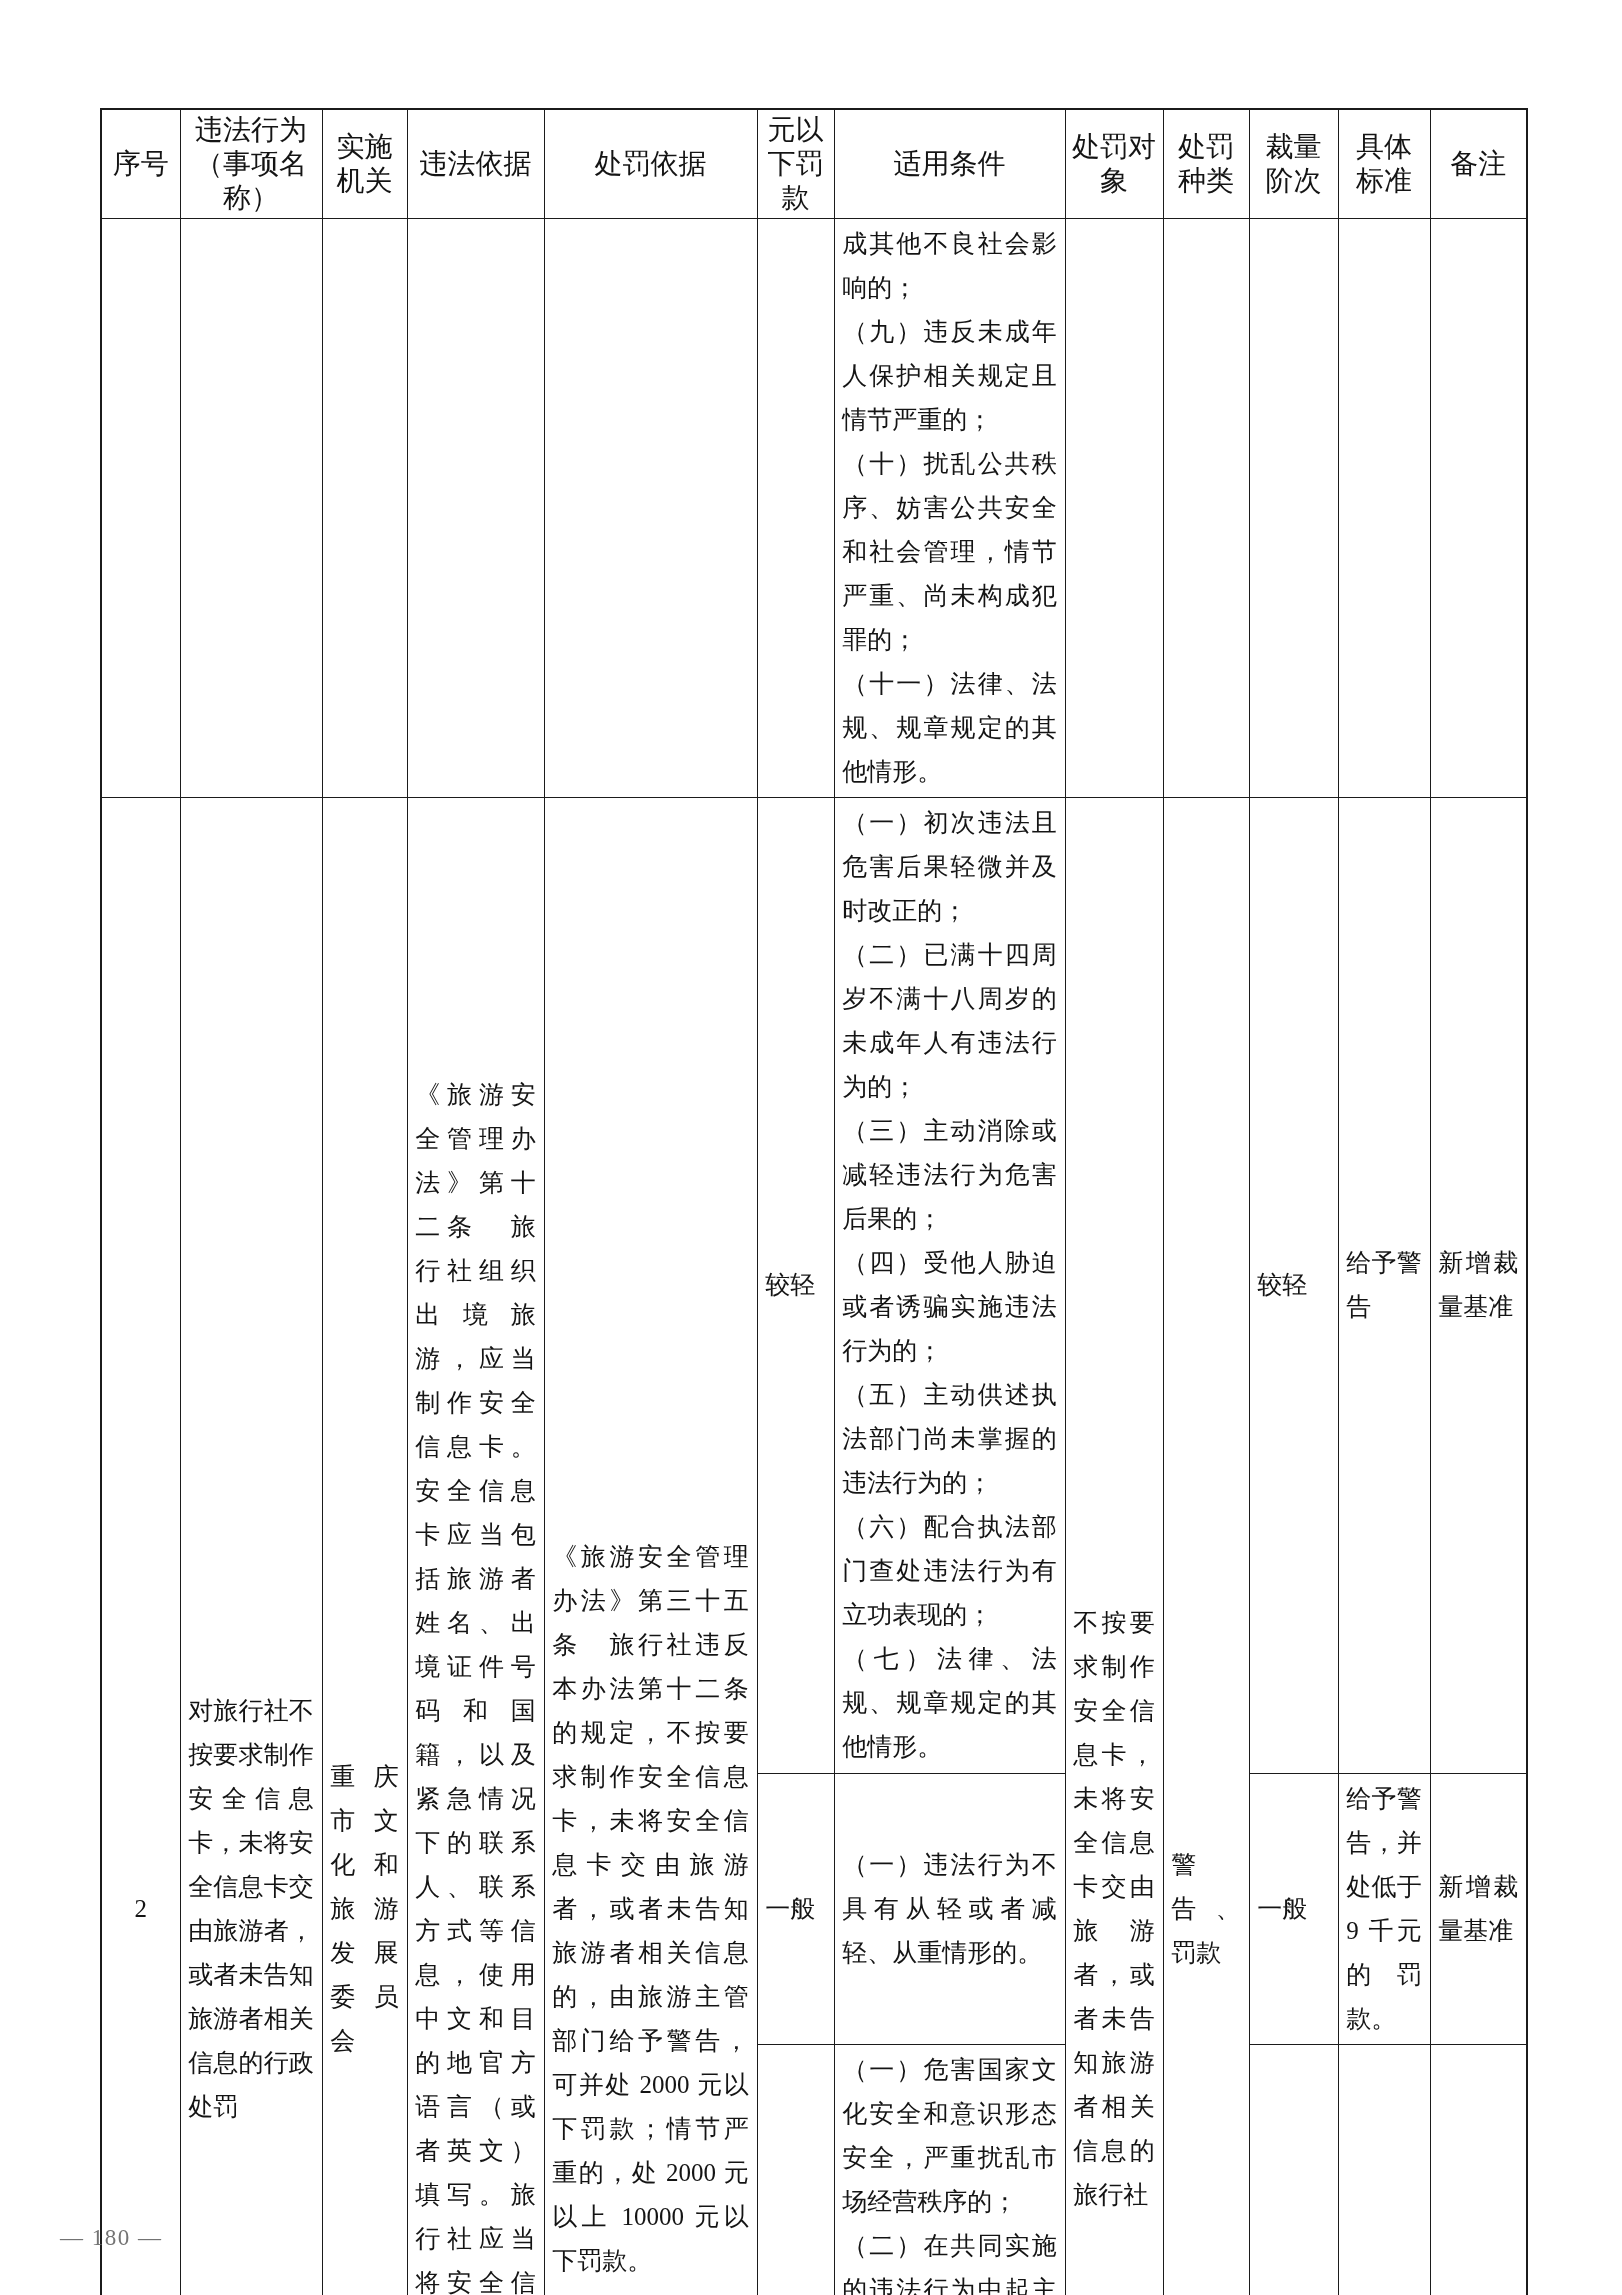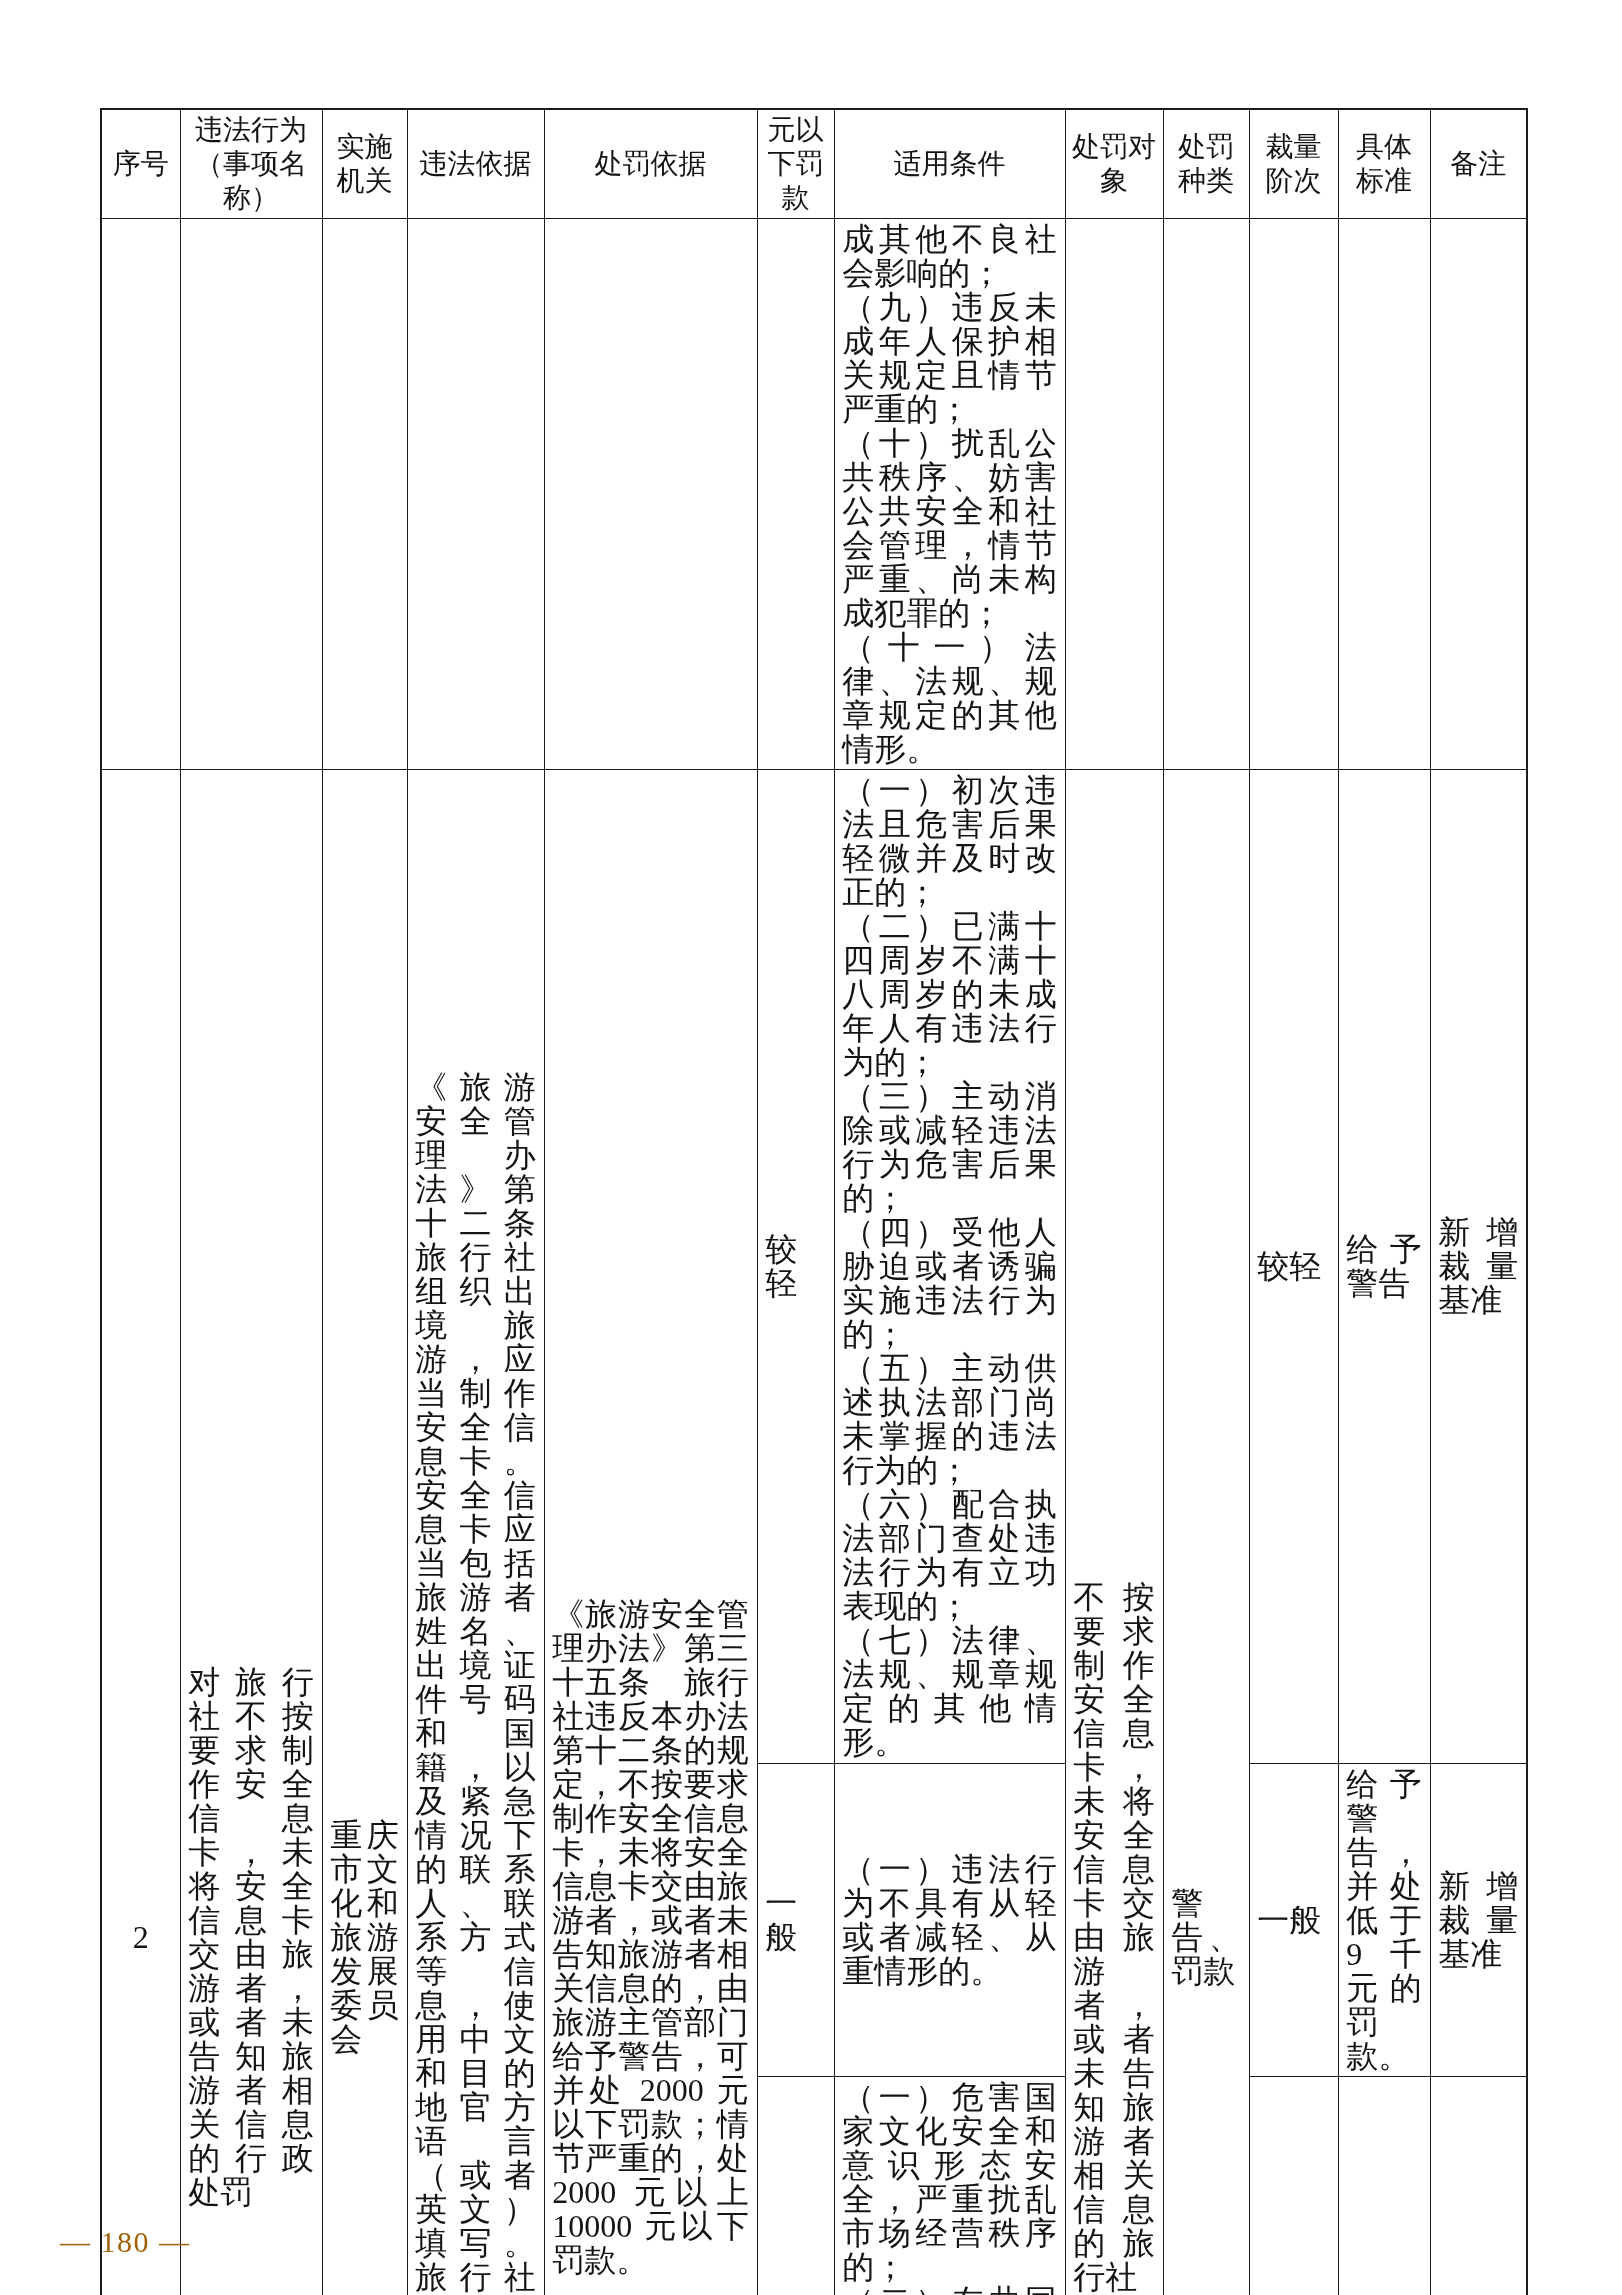--- a/index.html
+++ b/index.html
@@ -18,22 +18,22 @@
     top: 108px;
     width: 1425px;
     border-collapse: collapse;
     table-layout: fixed;
     border: 2.3px solid #1b1b1b;
   }
   .doc-table th, .doc-table td {
     border: 1.5px solid #1b1b1b;
     vertical-align: middle;
     padding: 3.1px 7.7px;
-    font-size: 32px;
-    line-height: 34px;
+    font-size: 25px;
+    line-height: 44px;
     overflow: hidden;
     font-weight: normal;
   }
   .doc-table th {
     font-size: 28px;
     line-height: 34px;
     text-align: center;
     padding: 3.1px 4.6px;
   }
   .center { }
@@ -44,23 +44,23 @@
     text-justify: inter-ideograph;
     line-height: 30px;
     padding: 4.6px 9.3px;
   }
   .seq { font-size: 28px; text-align: center; }
   .narrow { padding: 3.1px 8.5px; }
   .footer {
     position: absolute;
     left: 60px;
     top: 2225px;
-    font-size: 30px;
+    font-size: 23px;
     letter-spacing: 1.5px;
-    color: #a16207;
+    color: #737373;
   }
 </style>
 </head>
 <body>
 
 <div class="page">
 
   <table class="doc-table">
     <colgroup>
       <col style="width:79px">

